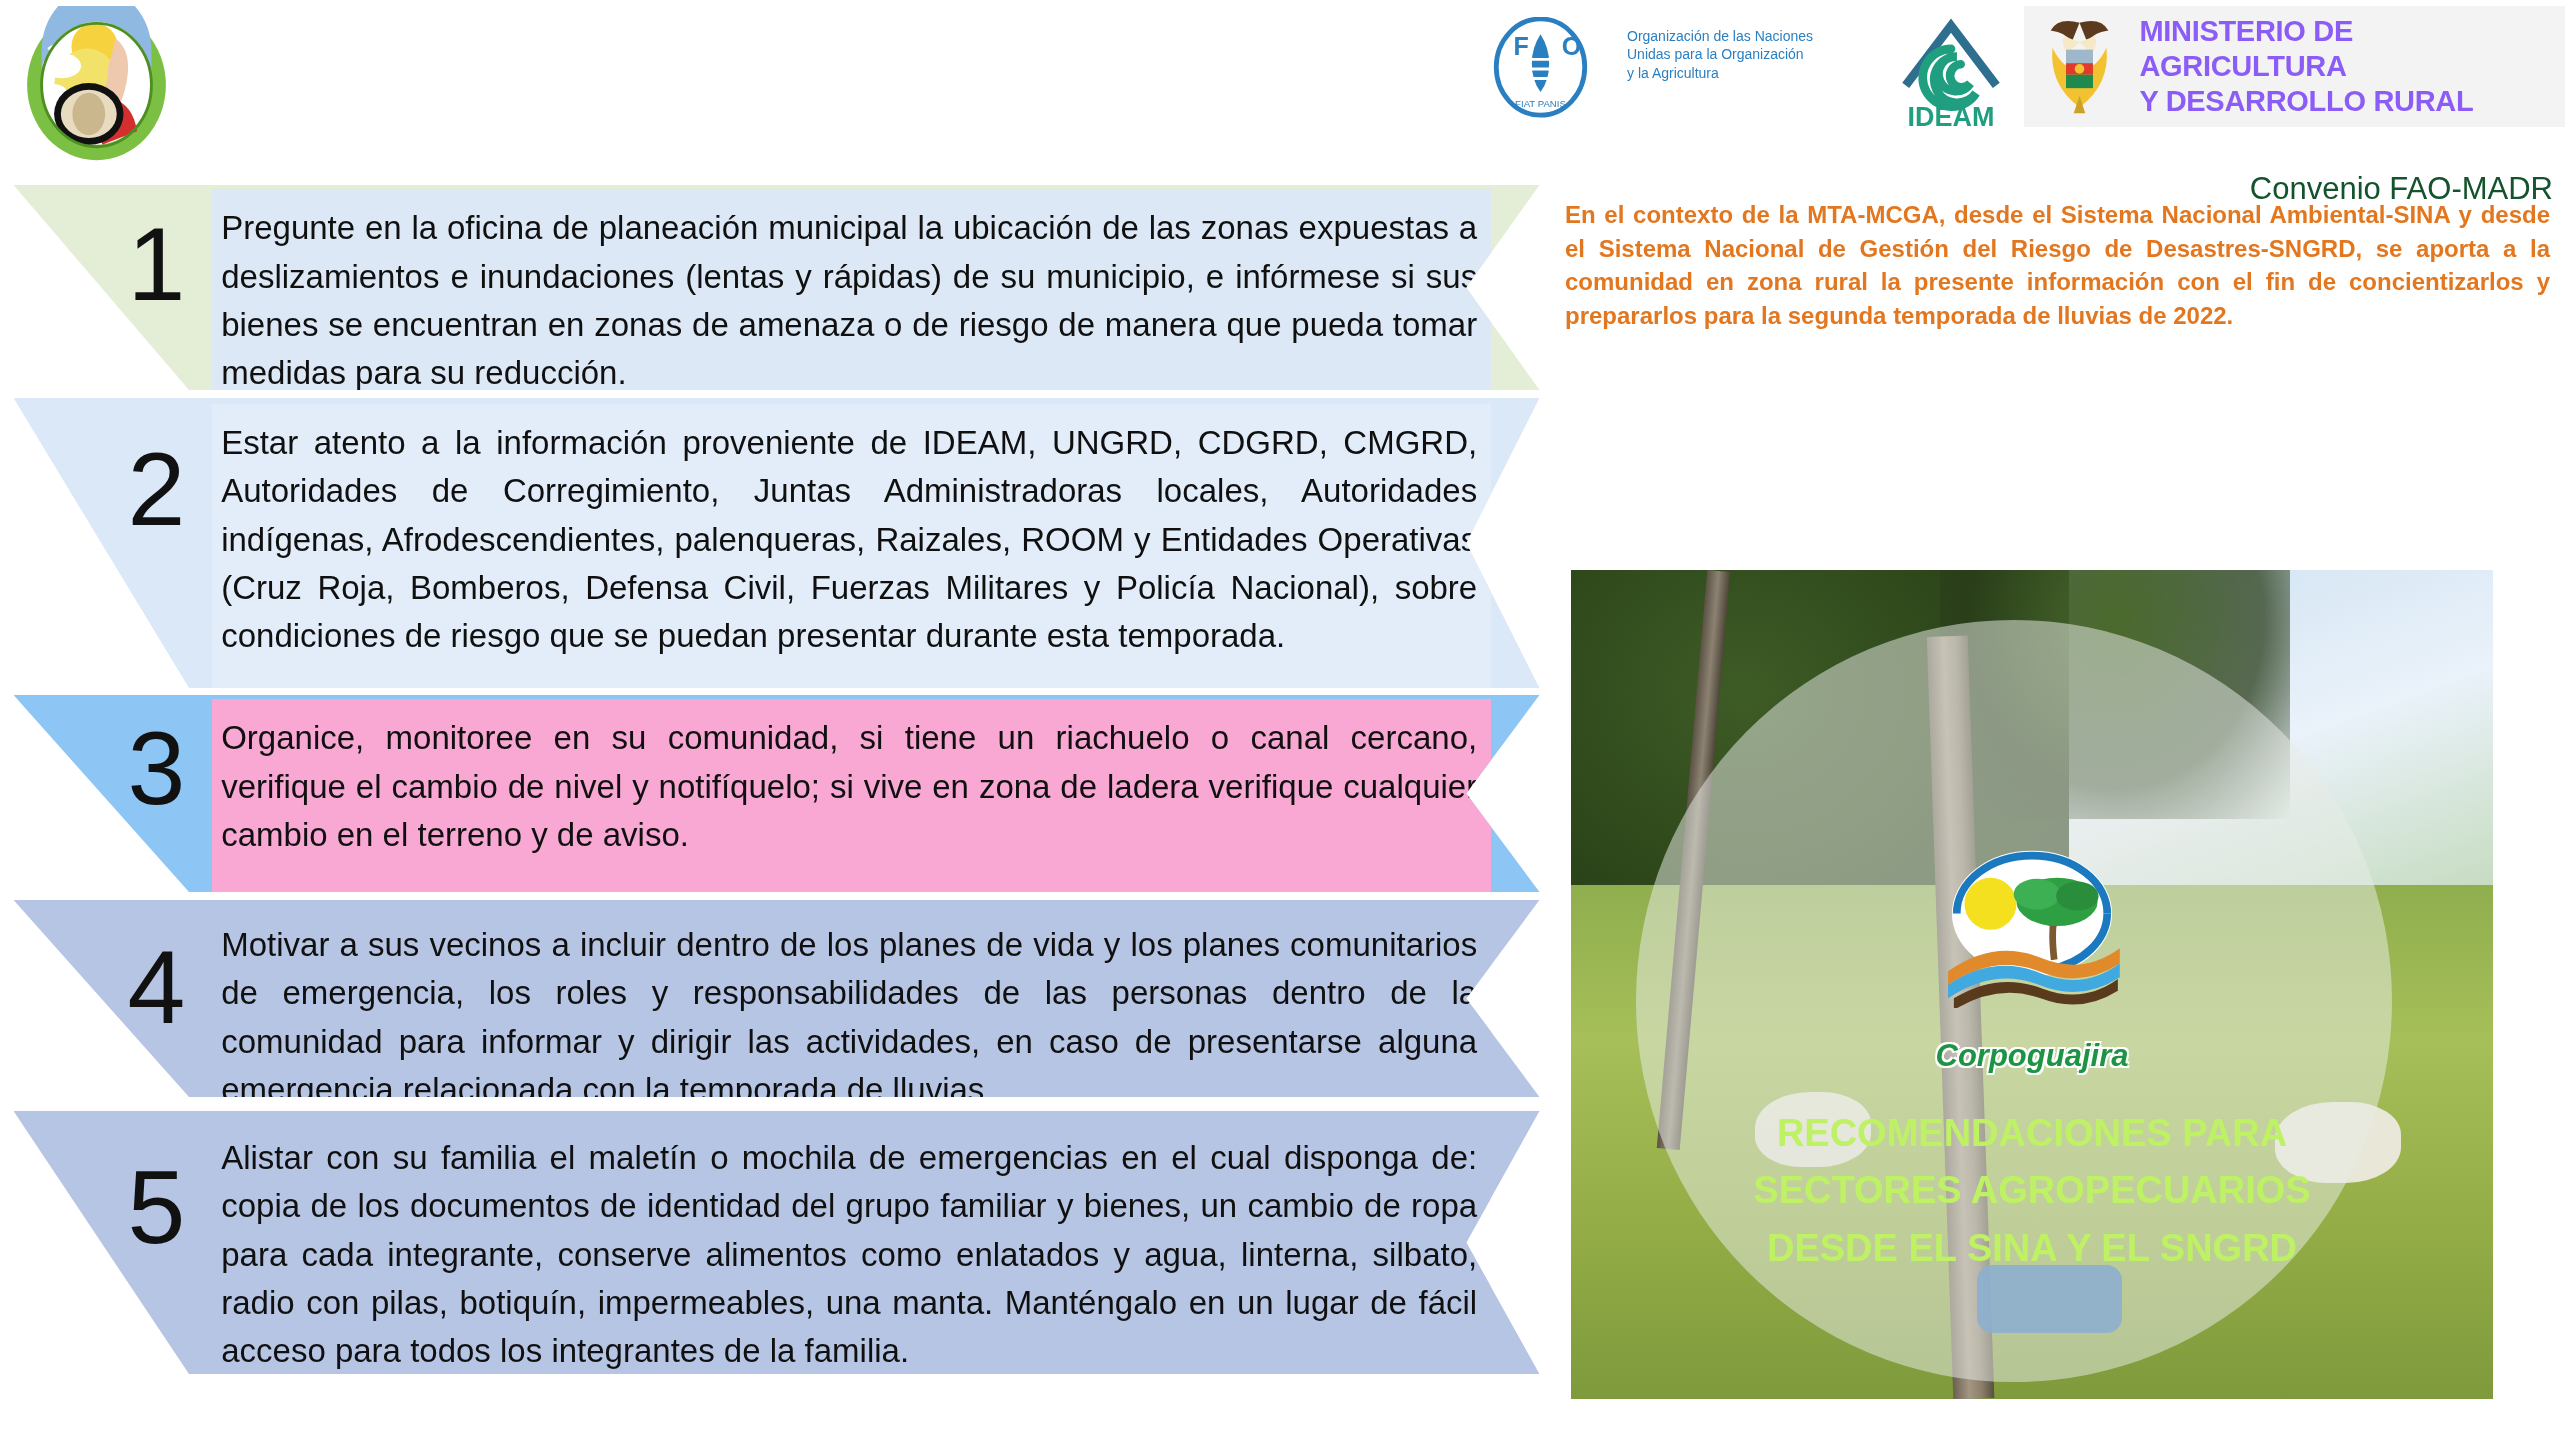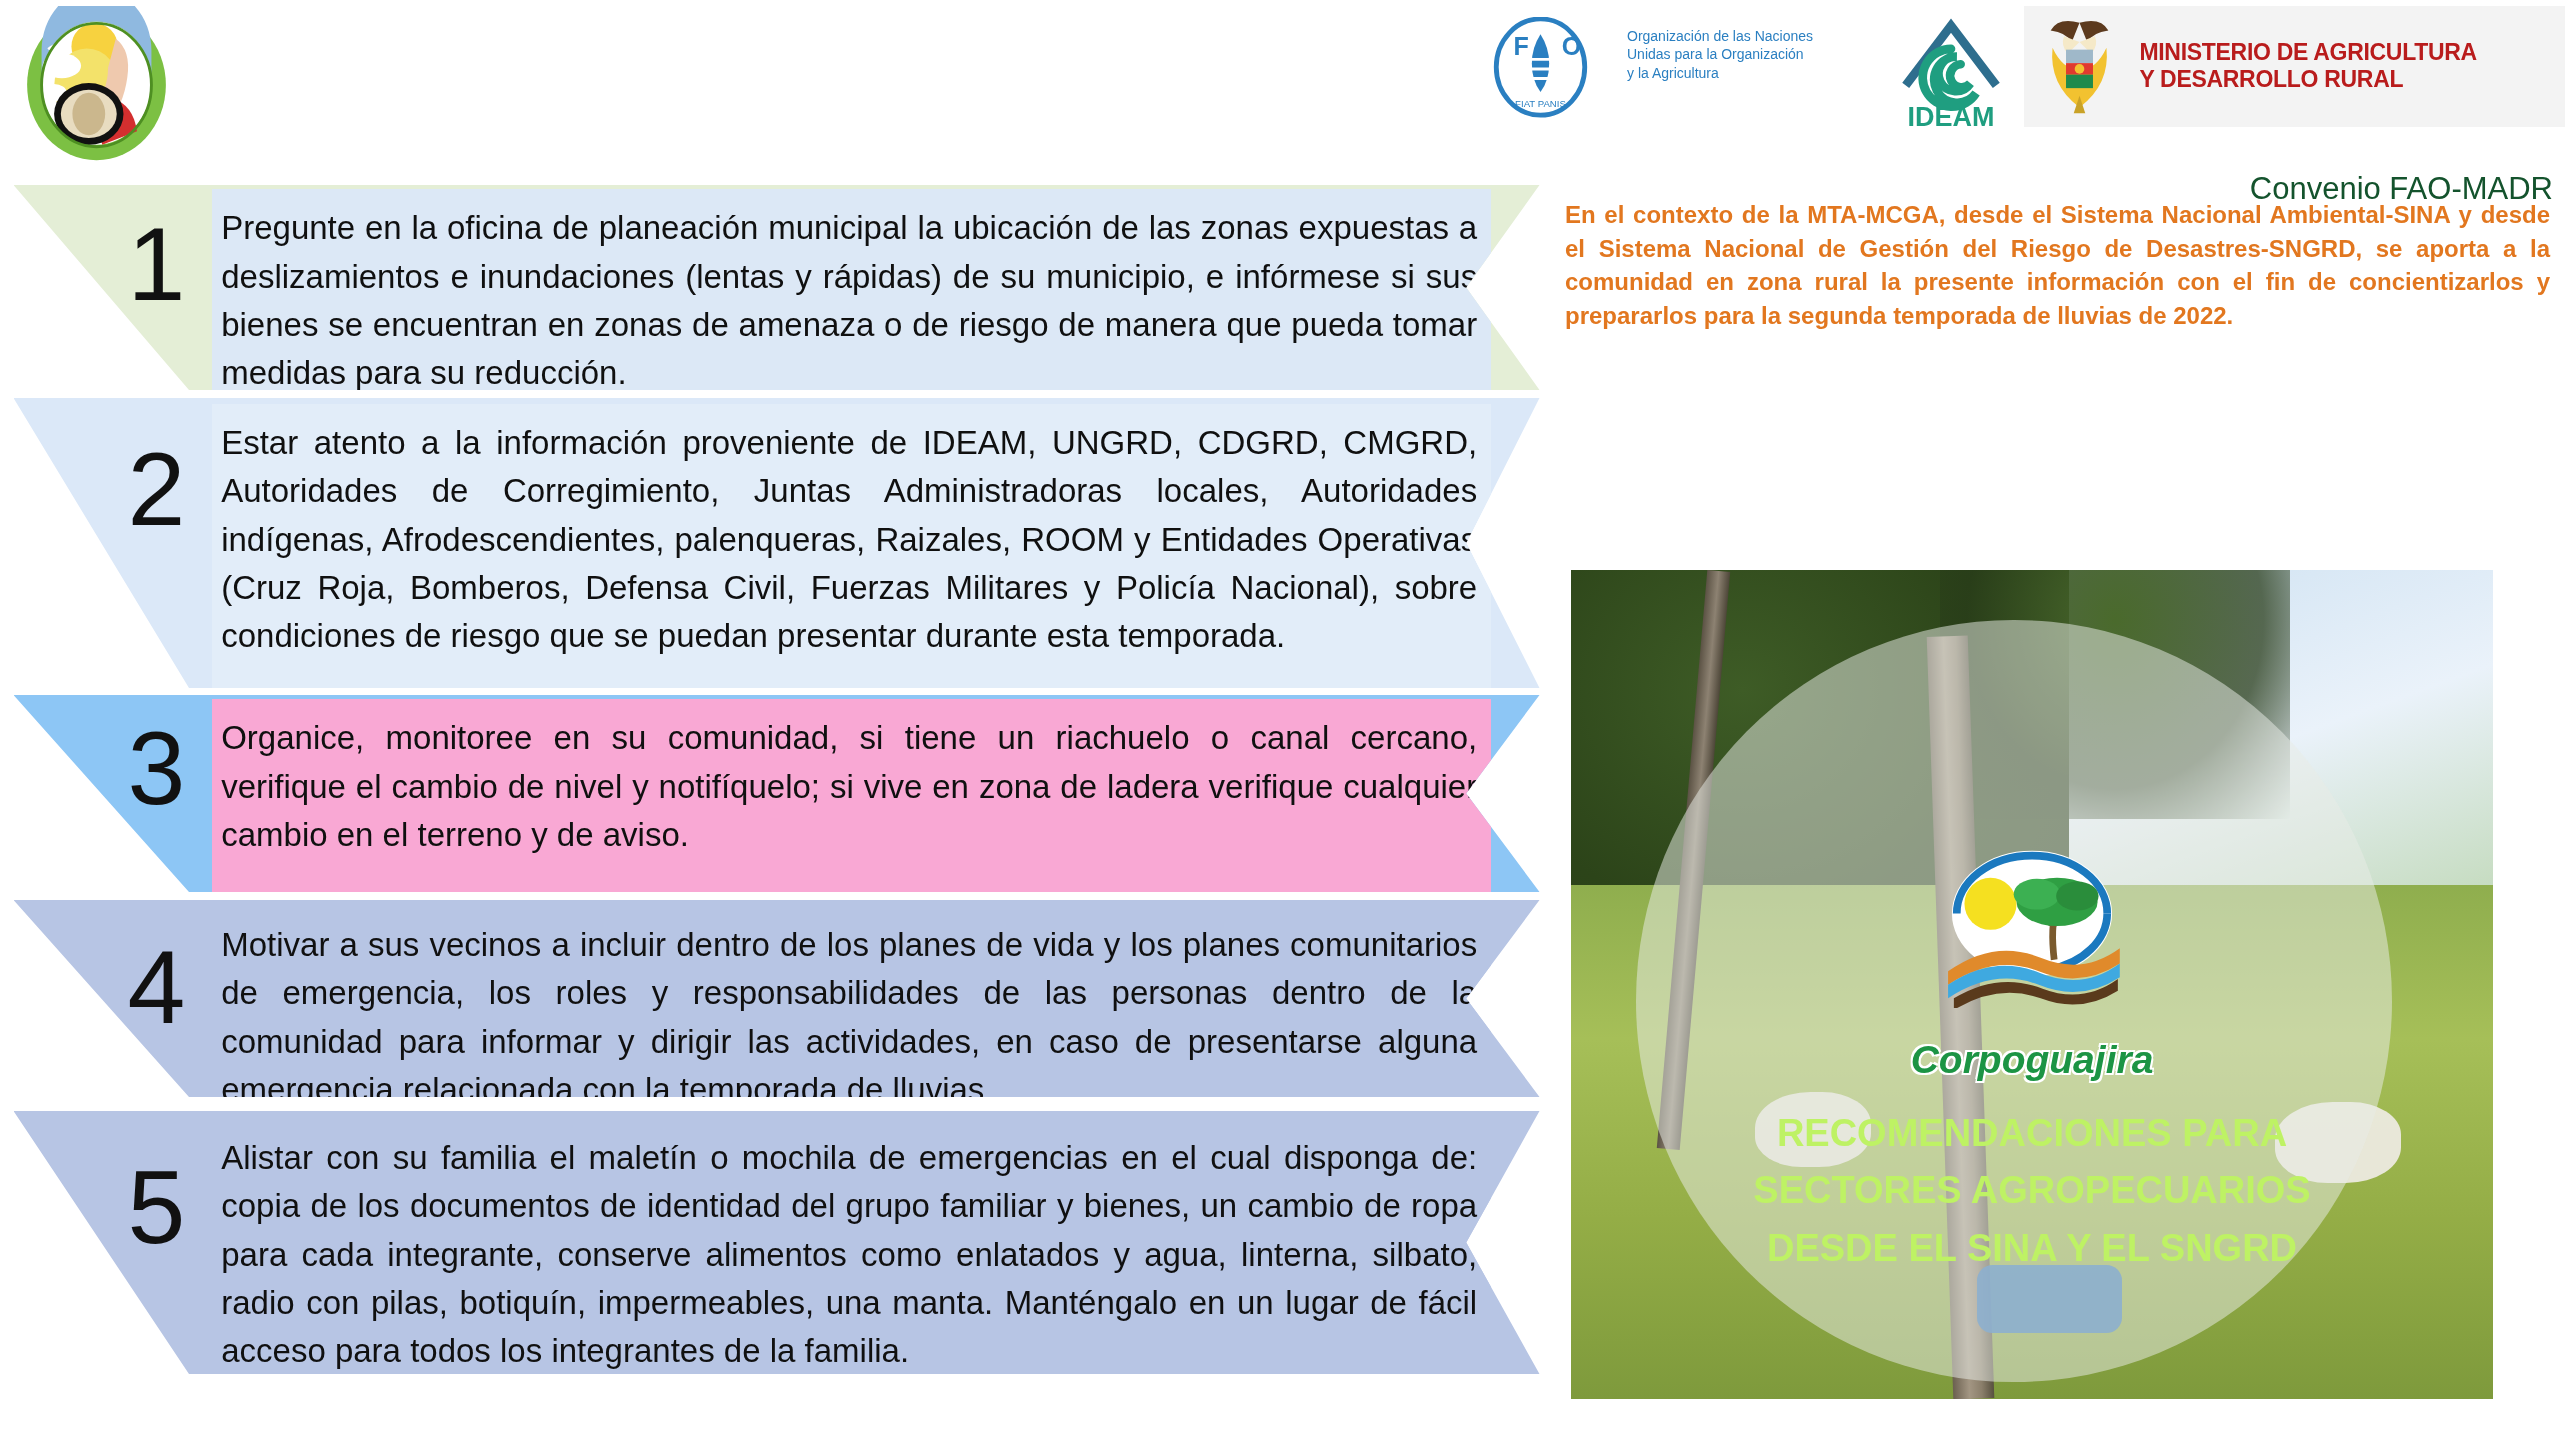--- a/index.html
+++ b/index.html
@@ -18,22 +18,22 @@
 
   #fao-logo{position:absolute;left:1492px;top:17.4px;width:97px;height:101px;}
   #fao-text{position:absolute;left:1599px;top:27px;width:290px;
     font-size:14px;line-height:1.32;color:#2a7fc1;font-weight:normal;margin-left:28px;}
 
   #ideam-logo{position:absolute;left:1898px;top:9.7px;width:106px;height:121px;}
 
   #madr-block{position:absolute;left:2024px;top:5.8px;width:541px;height:121px;
     background:#f3f3f3;display:flex;align-items:center;}
   #madr-crest{width:77px;height:106px;margin-left:17.4px;flex:0 0 auto;}
-  #madr-text{margin-left:21px;font-size:23px;line-height:1.2;font-weight:bold;
-    color:#b91c1c;letter-spacing:-0.3px;}
+  #madr-text{margin-left:21px;font-size:29px;line-height:1.2;font-weight:bold;
+    color:#8b5cf6;letter-spacing:-0.3px;}
 
   #convenio{position:absolute;right:23px;top:135px;font-size:31px;
     color:#14532d;font-weight:normal;margin-top:36px;}
 
   
   .chev{position:absolute;left:13.5px;
     clip-path:polygon(0% 0%, 100% 0%, 95.2% 50%, 100% 100%, 11.5% 100%);
   }
   .chev .num{position:absolute;left:114px;font-weight:normal;color:#111;
     font-family:"Liberation Sans","DejaVu Sans",sans-serif;line-height:1;}
@@ -67,21 +67,21 @@
     background:#efece4;border-radius:46% 40% 44% 42%;opacity:.92;}
   #photo .barrel{position:absolute;left:44%;bottom:8%;width:145px;height:68px;
     background:#2a6fb5;border-radius:15.5px;opacity:.9;}
   #photo .veil{position:absolute;left:7%;top:6%;width:82%;height:92%;
     background:rgba(232,236,230,0.52);border-radius:50%;}
 
   #photo-inner{position:absolute;left:0;top:0;width:100%;height:100%;}
   #corpo-logo{position:absolute;left:50%;top:33%;transform:translateX(-50%);
     width:203px;height:164px;}
   #corpo-word{position:absolute;left:50%;top:56.5%;transform:translateX(-50%);
-    font-size:39px;font-weight:bold;color:#1c9444;font-style:italic;
+    font-size:31px;font-weight:bold;color:#1c9444;font-style:italic;
     text-shadow:1.9px 1.9px 0 #fff,-1.9px -1.9px 0 #fff,1.9px -1.9px 0 #fff,-1.9px 1.9px 0 #fff;}
   #photo-title{position:absolute;left:50%;top:64.5%;transform:translateX(-50%);
     width:96%;text-align:center;font-size:38px;line-height:1.52;
     font-weight:bold;color:#bef264;}
 </style>
 </head>
 <body>
 
 <div id="header">
 

